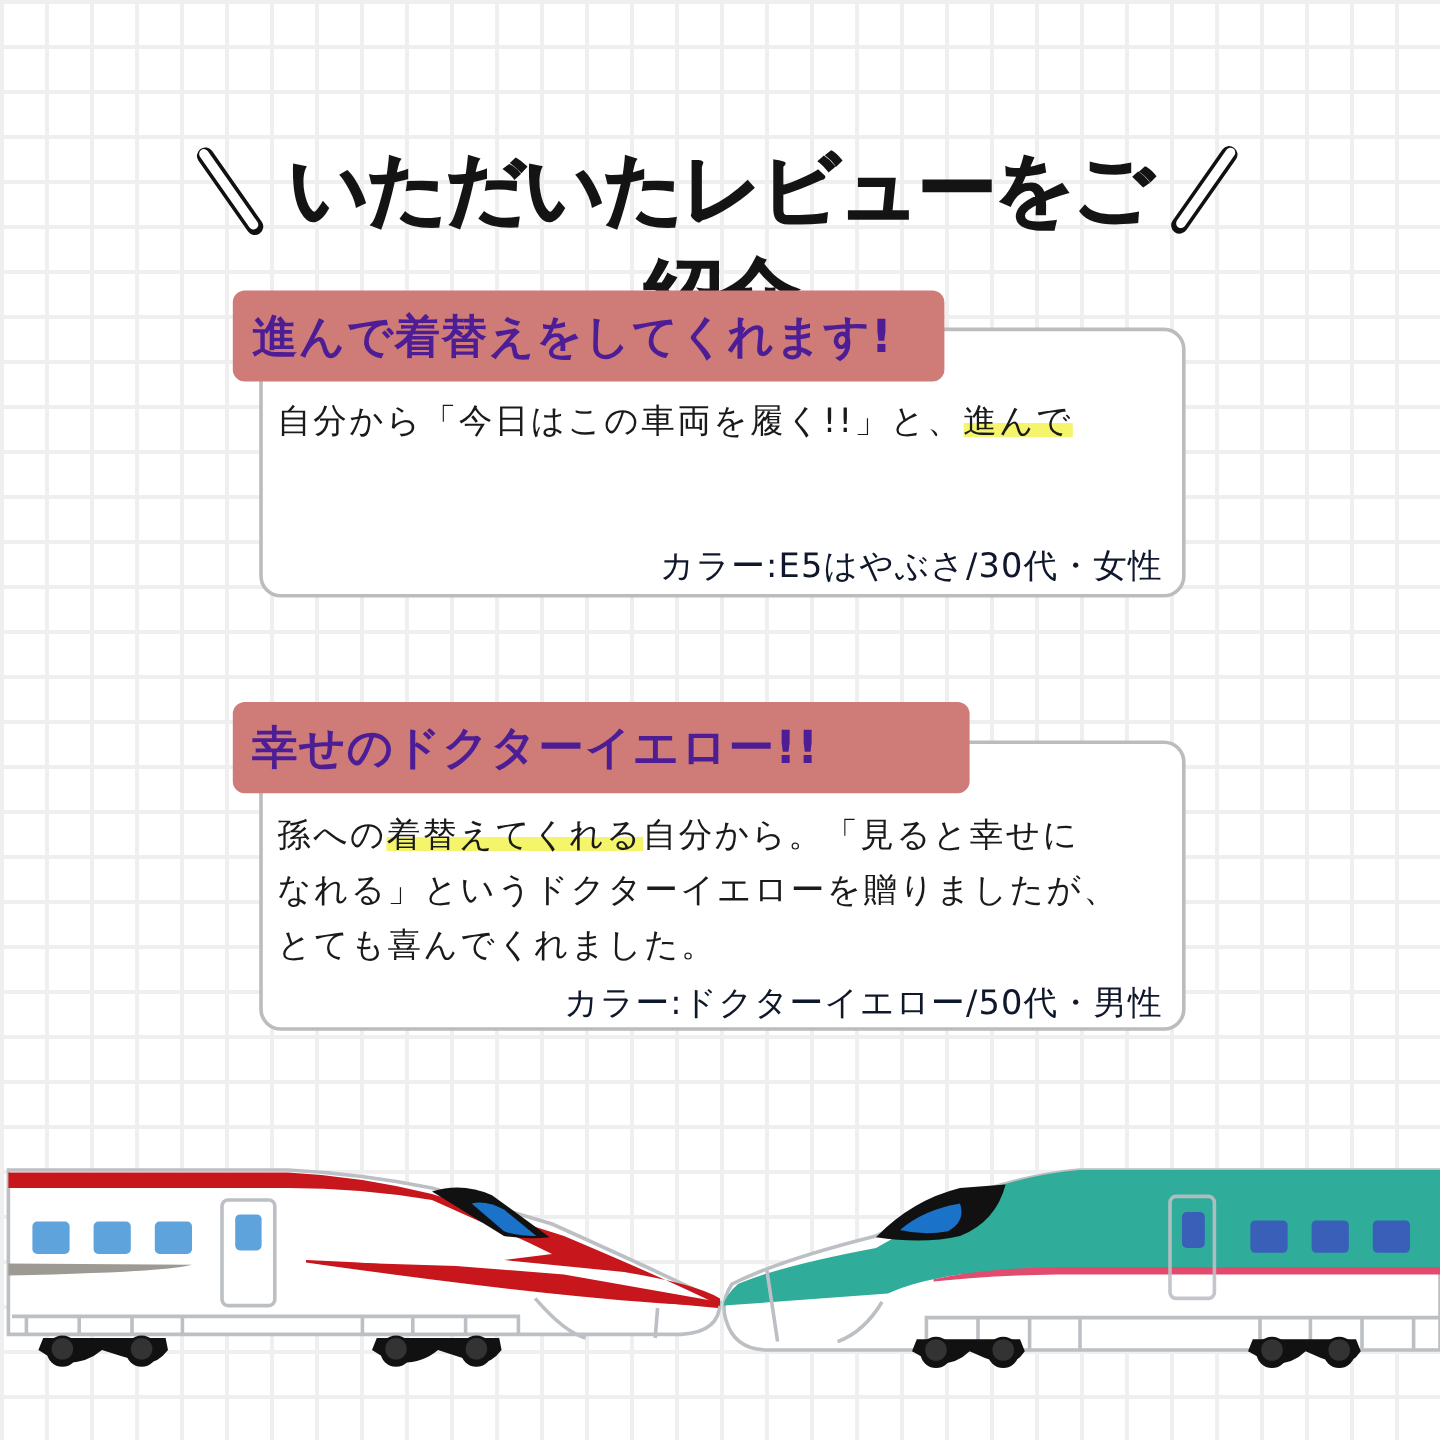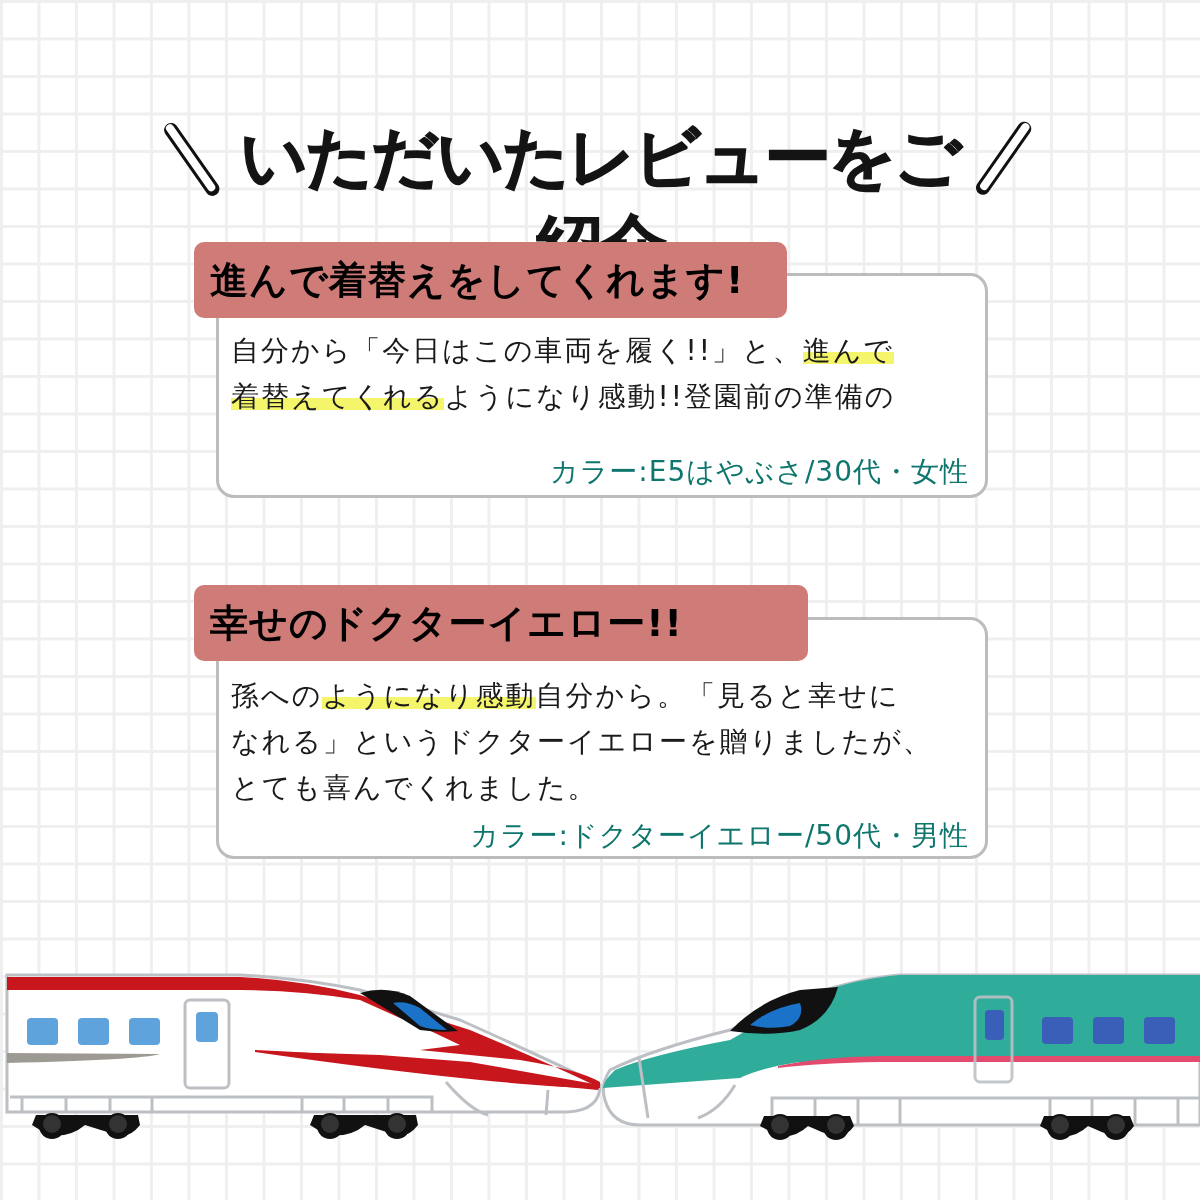--- a/index.html
+++ b/index.html
@@ -31,41 +31,41 @@
   .review-box {
     position: absolute; left: 216px; width: 772px;
     background: #ffffff;
     border: 3px solid #bcbcbc; border-radius: 18px;
   }
   .box1 { top: 273px; height: 225px; }
   .box2 { top: 617px; height: 242px; }
   .label {
     position: absolute; left: 194px; height: 76px;
     background: #cf7b78; border-radius: 10px;
-    color: #000000; font-size: 38px; font-weight: bold;
+    color: #4c1d95; font-size: 38px; font-weight: bold;
     line-height: 76px; padding: 0 16px; white-space: nowrap;
     letter-spacing: 1px;
   }
   .label1 { top: 242px; width: 593px; }
   .label2 { top: 585px; width: 614px; }
   .body-text {
     position: absolute; left: 12px; right: 20px;
     font-size: 28px; line-height: 46px; letter-spacing: 2px;
     color: #1a1a1a;
   }
   .box1 .body-text { top: 52px; }
   .box2 .body-text { top: 53px; }
   .body-text .line { display: block; white-space: nowrap; }
   .hl {
     background: linear-gradient(to bottom, transparent 55%, #f4f56b 55%, #f4f56b 92%, transparent 92%);
   }
   .attribution {
     position: absolute; right: 16px;
     font-size: 28px; line-height: 40px; letter-spacing: 1px;
-    color: #0f766e; white-space: nowrap;
+    color: #0f172a; white-space: nowrap;
   }
   .box1 .attribution { top: 176px; }
   .box2 .attribution { top: 196px; }
   .trains { position: absolute; left: 0; top: 960px; width: 1200px; height: 240px; }
 </style>
 </head>
 <body>
 
 <div class="title-wrap">
   <svg class="slash-svg slash-left" viewBox="0 0 60 100">
@@ -79,29 +79,28 @@
     <g transform="rotate(35 30 50)">
       <rect x="22" y="8" width="14" height="86" rx="7" fill="#111"></rect>
       <rect x="25" y="9" width="8" height="80" rx="4" fill="#fff"></rect>
     </g>
   </svg>
 </div>
 
 <div class="review-box box1">
   <div class="body-text">
     <span class="line"><span>自分から「今日はこの車両を履く!!」と、</span><span class="hl">進んで</span></span>
-    <span class="line"><span class="hl">着替えてくれる</span><span>ようになり感動!!登園前の準備の</span></span>
   </div>
   <div class="attribution">カラー:E5はやぶさ/30代・女性</div>
 </div>
 <div class="label label1">進んで着替えをしてくれます!</div>
 
 <div class="review-box box2">
   <div class="body-text">
-    <span class="line"><span>孫への</span><span class="hl">ようになり感動</span><span>自分から。「見ると幸せに</span></span>
+    <span class="line"><span>孫への</span><span class="hl">着替えてくれる</span><span>自分から。「見ると幸せに</span></span>
     <span class="line"><span>なれる」というドクターイエローを贈りましたが、</span></span>
     <span class="line"><span>とても喜んでくれました。</span></span>
   </div>
   <div class="attribution">カラー:ドクターイエロー/50代・男性</div>
 </div>
 <div class="label label2">幸せのドクターイエロー!!</div>
 
 <svg class="trains" viewBox="0 960 1200 240">
 
   <g>

